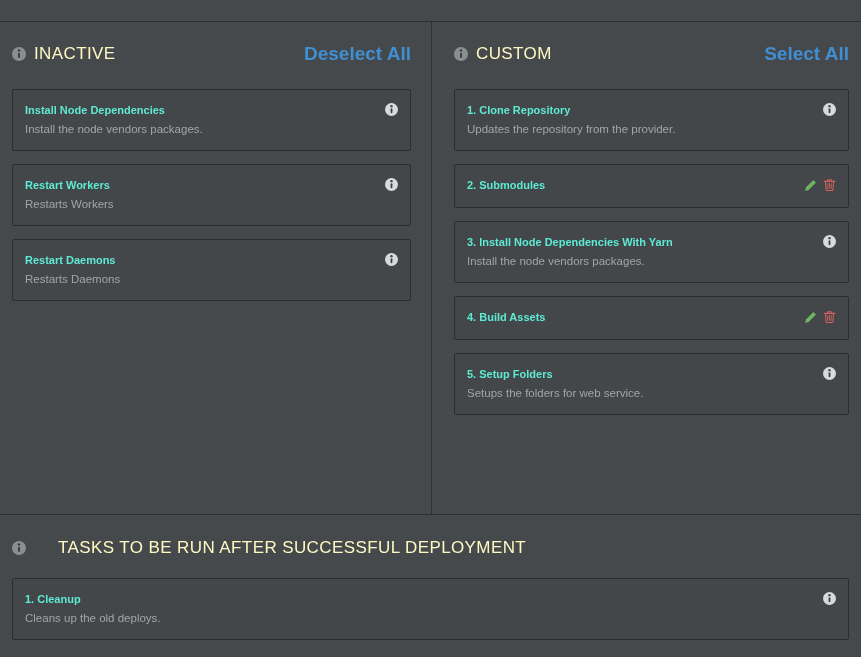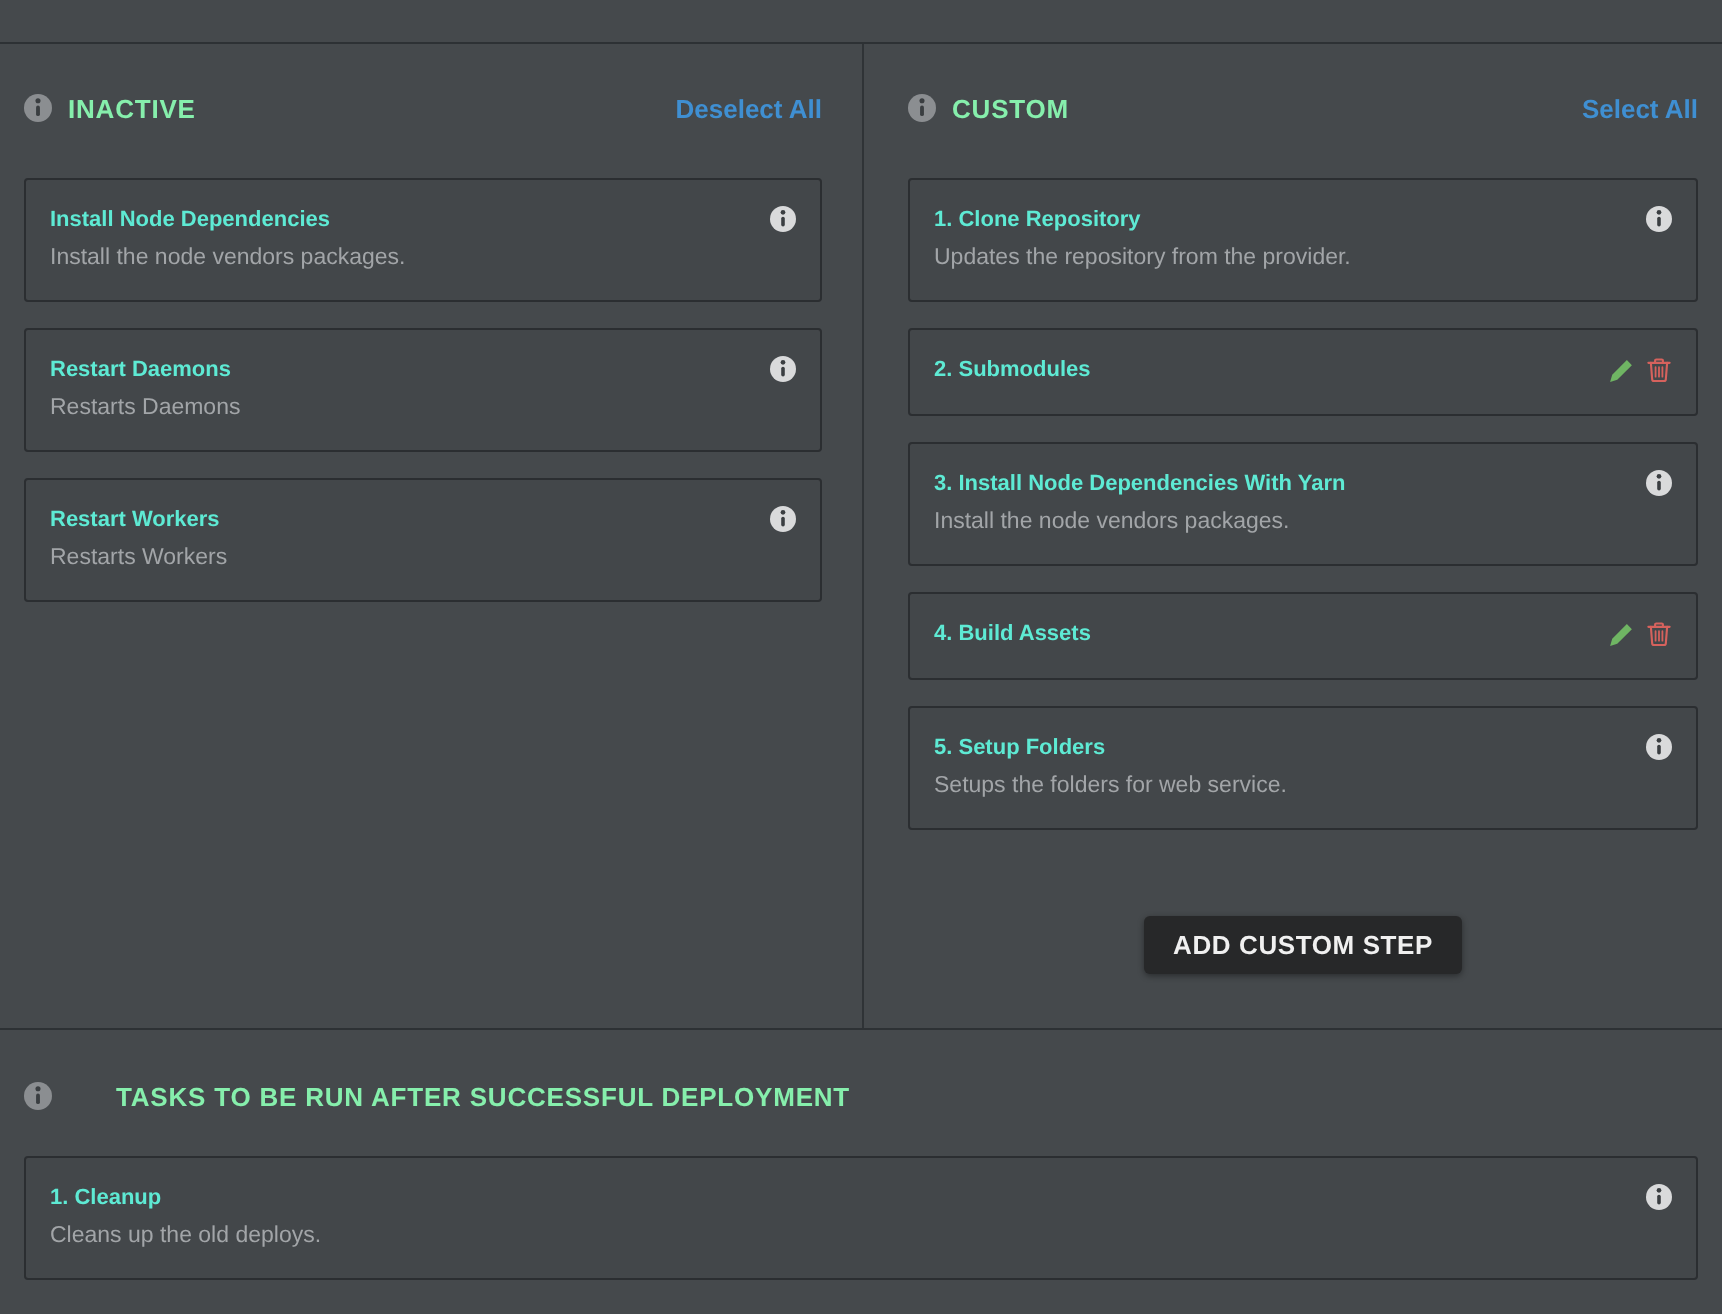--- a/index.html
+++ b/index.html
@@ -14,25 +14,25 @@
   .hr { border: none; border-top: 1px solid #2d3134; margin: 0; }
   .top-hr { margin-top: 21px; }
 
   .columns { display: flex; height: 492px; padding: 0 12px; }
   .col-left { width: 399px; }
   .col-divider { width: 1px; background: #2f3336; margin-left: 20px; }
   .col-right { flex: 1; margin-left: 22px; }
 
   .panel-header { display: flex; align-items: center; margin-top: 23px; height: 18px; }
   .panel-title {
-    font-size: 13px; font-weight: bold; color: #86efac;
+    font-size: 17px; font-weight: normal; color: #fef9c3;
     letter-spacing: 0.4px; margin-left: 8px;
   }
   .panel-action {
-    margin-left: auto; font-size: 13px; font-weight: bold;
+    margin-left: auto; font-size: 19px; font-weight: bold;
     color: #3f8fd2; text-decoration: none; cursor: pointer;
   }
 
   .cards { margin-top: 26px; }
   .card {
     background: #43474a; border: 1px solid #2b2e31; border-radius: 2px;
     padding: 12px 12px 14px; margin-bottom: 13px;
   }
   .card-top { display: flex; align-items: flex-start; }
   .card-title { font-size: 11px; font-weight: bold; color: #5eead4; line-height: 16px; }
@@ -101,44 +101,44 @@
                   <use href="#ico-info"></use>
                 </svg>
           </span>
             </span>
         </div>
         <div class="card-desc">Install the node vendors packages.</div>
       </div>
 
       <div class="card">
         <div class="card-top">
+          <span class="card-title">Restart Workers</span>
+          <span class="card-icons">
+              <span class="icon">
+            <svg width="13" height="13" viewBox="0 0 16 16" fill="#d9dadb">
+                  <use href="#ico-info"></use>
+                </svg>
+          </span>
+            </span>
+        </div>
+        <div class="card-desc">Restarts Workers</div>
+      </div>
+
+      <div class="card">
+        <div class="card-top">
           <span class="card-title">Restart Daemons</span>
           <span class="card-icons">
               <span class="icon">
             <svg width="13" height="13" viewBox="0 0 16 16" fill="#d9dadb">
                   <use href="#ico-info"></use>
                 </svg>
           </span>
             </span>
         </div>
         <div class="card-desc">Restarts Daemons</div>
-      </div>
-
-      <div class="card">
-        <div class="card-top">
-          <span class="card-title">Restart Workers</span>
-          <span class="card-icons">
-              <span class="icon">
-            <svg width="13" height="13" viewBox="0 0 16 16" fill="#d9dadb">
-                  <use href="#ico-info"></use>
-                </svg>
-          </span>
-            </span>
-        </div>
-        <div class="card-desc">Restarts Workers</div>
       </div>
 
     </div>
   </div>
 
   <div class="col-divider"></div>
 
   <div class="col-right">
     <div class="panel-header">
       <span class="icon">
@@ -223,23 +223,20 @@
             <svg width="13" height="13" viewBox="0 0 16 16" fill="#d9dadb">
                   <use href="#ico-info"></use>
                 </svg>
           </span>
             </span>
         </div>
         <div class="card-desc">Setups the folders for web service.</div>
       </div>
 
     </div>
-    <div class="add-btn-row">
-      <button class="add-btn">ADD CUSTOM STEP</button>
-    </div>
   </div>
 </div>
 
 <hr class="hr">
 
 <div class="bottom-section">
   <div class="panel-header">
     <span class="icon">
       <svg width="14" height="14" viewBox="0 0 16 16" fill="#8b8e91">
           <use href="#ico-info"></use>

